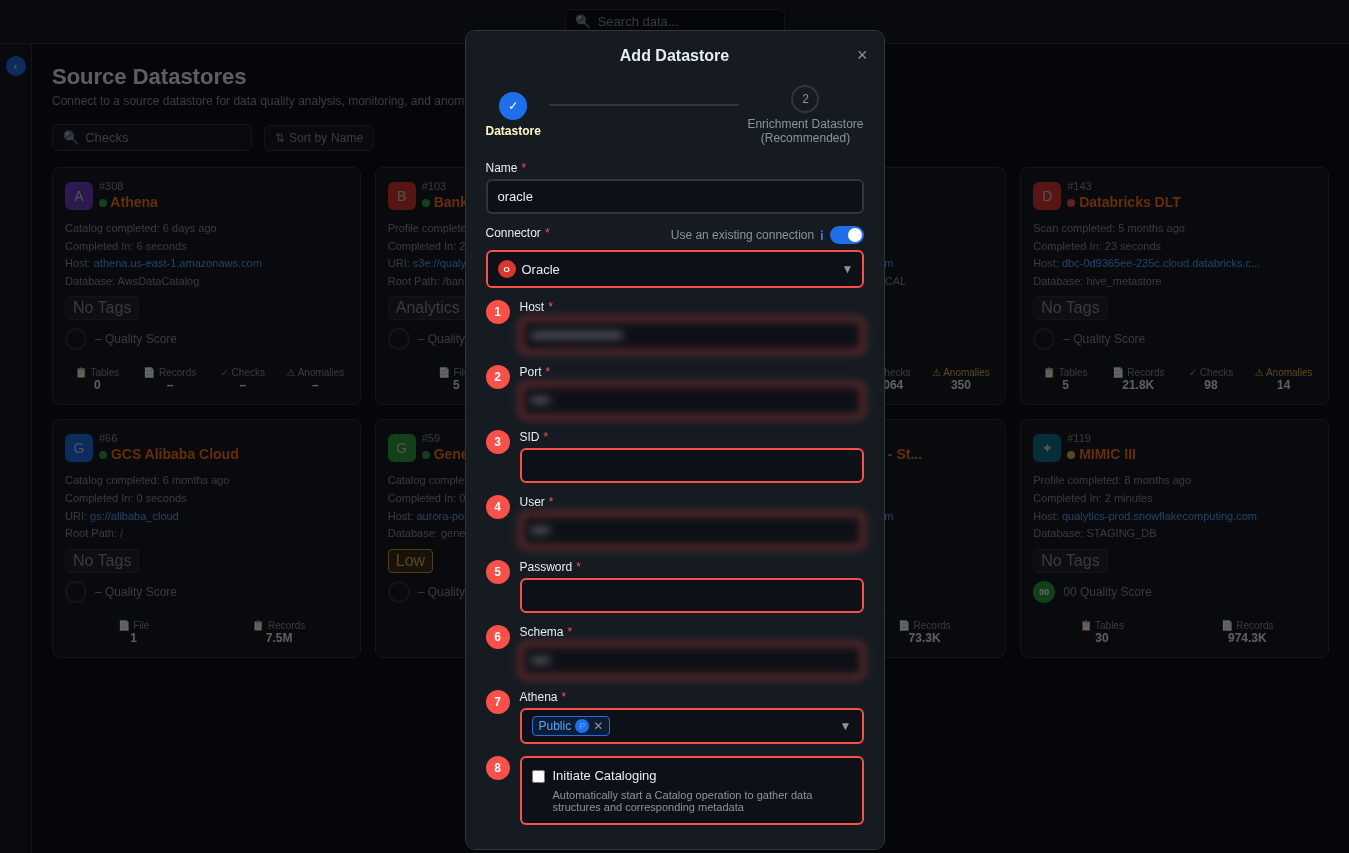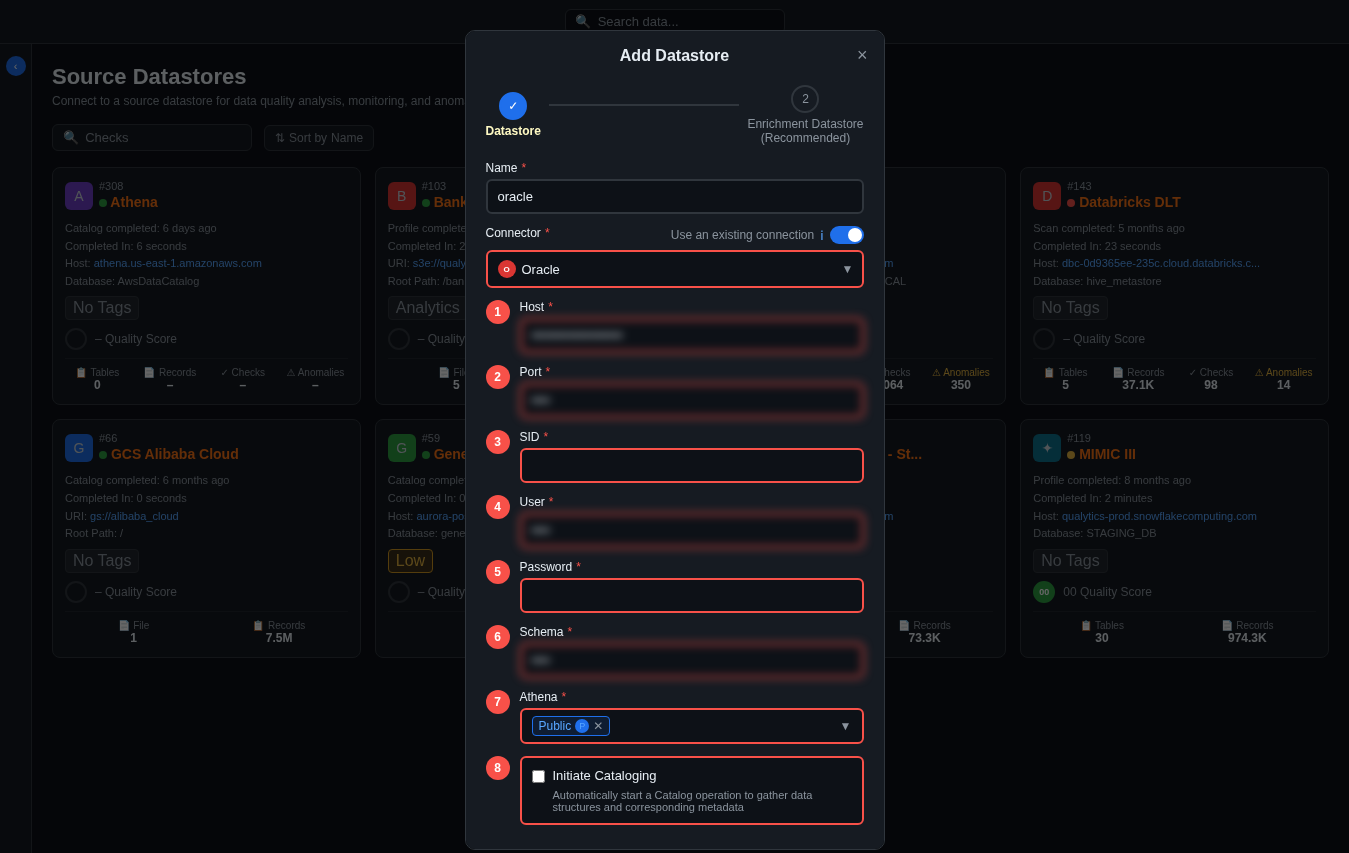--- a/index.html
+++ b/index.html
@@ -692,21 +692,21 @@
           <div class="score-circle zero"></div>
           – Quality Score
         </div>
         <div class="stats-row">
           <div class="stat-box">
             <div class="stat-box-label">📋 Tables</div>
             <div class="stat-box-value">5</div>
           </div>
           <div class="stat-box">
             <div class="stat-box-label">📄 Records</div>
-            <div class="stat-box-value">37.1K</div>
+            <div class="stat-box-value">21.8K</div>
           </div>
           <div class="stat-box">
             <div class="stat-box-label">✓ Checks</div>
             <div class="stat-box-value">98</div>
           </div>
           <div class="stat-box">
             <div class="stat-box-label warn-icon">⚠ Anomalies</div>
             <div class="stat-box-value">14</div>
           </div>
         </div>

